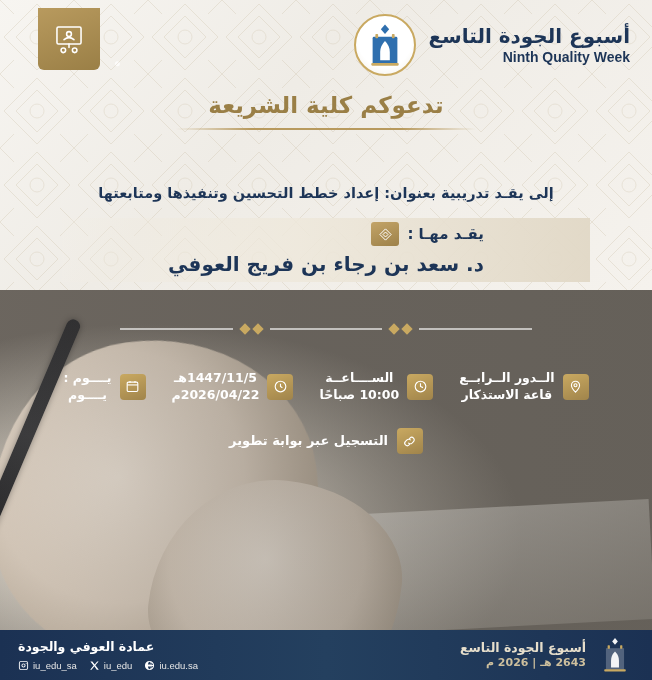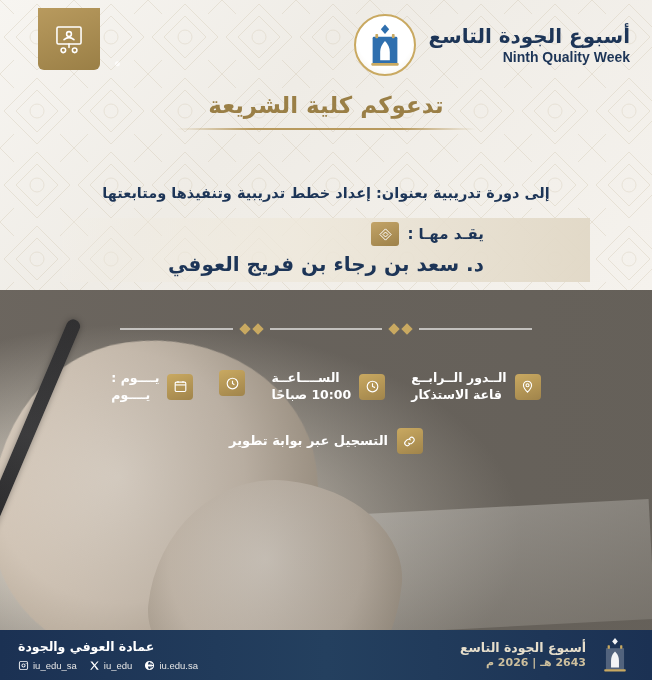--- a/index.html
+++ b/index.html
@@ -207,21 +207,21 @@
   .info-item {
     display: flex; flex-direction: row; align-items: center; gap: 8px;
   }
   .info-ico {
     width: 26px; height: 26px; flex: none;
     background: linear-gradient(160deg,#c9a961,#a0844b);
     border-radius: 4px;
     display: flex; align-items: center; justify-content: center;
   }
   .info-ico svg { width: 15px; height: 15px; }
-  .info-txt { text-align: left; line-height: 1.35; color: #ffffff; }
+  .info-txt { text-align: center; line-height: 1.35; color: #ffffff; }
   .info-txt .t1 { font-size: 12.5px; font-weight: bold; letter-spacing: 1px; }
   .info-txt .t2 { font-size: 12.5px; font-weight: bold; }
 
   .reg-row {
     position: absolute;
     top: 138px; left: 0; right: 0;
     display: flex; flex-direction: row; justify-content: center; align-items: center; gap: 9px;
   }
   .reg-row .info-txt .t1 { font-size: 13px; }
 
@@ -305,21 +305,21 @@
           </g>
         </svg>
       </div>
     </div>
 
     <div class="invite">
       <div class="line1">تدعوكم  كلية الشريعة</div>
       <div class="rule"></div>
     </div>
 
-    <div class="course-line">إلى دورة تدريبية بعنوان: إعداد خطط تدريبية وتنفيذها ومتابعتها</div>
+    <div class="course-line">إلى يقـد تدريبية بعنوان: إعداد خطط التحسين وتنفيذها ومتابعتها</div>
 
     <div class="presenter-band"></div>
 
     <div class="presenter-label">
       <div class="txt">يقـد مهـا :</div>
       <div class="gold-chip">
         <svg viewBox="0 0 24 24" fill="none" stroke="#ffffff" stroke-width="1.6">
           <path d="M12 3 L21 12 L12 21 L3 12 Z"></path>
           <path d="M12 8 L16 12 L12 16 L8 12 Z"></path>
         </svg>
@@ -366,20 +366,24 @@
           <div class="t2">يــــوم</div>
         </div>
       </div>
 
       <div class="info-item">
         <div class="info-ico">
           <svg viewBox="0 0 24 24" fill="none" stroke="#ffffff" stroke-width="1.8">
             <circle cx="12" cy="12" r="8.5"></circle>
             <path d="M12 7.5 V12 L15 14"></path>
           </svg>
+        </div>
+        <div class="info-txt">
+          <div class="t1">1447/11/5هـ</div>
+          <div class="t2">2026/04/22م</div>
         </div>
       </div>
 
       <div class="info-item">
         <div class="info-ico">
           <svg viewBox="0 0 24 24" fill="none" stroke="#ffffff" stroke-width="1.8">
             <circle cx="12" cy="12" r="8.5"></circle>
             <path d="M12 6.8 V12 L16 13.8"></path>
           </svg>
         </div>

